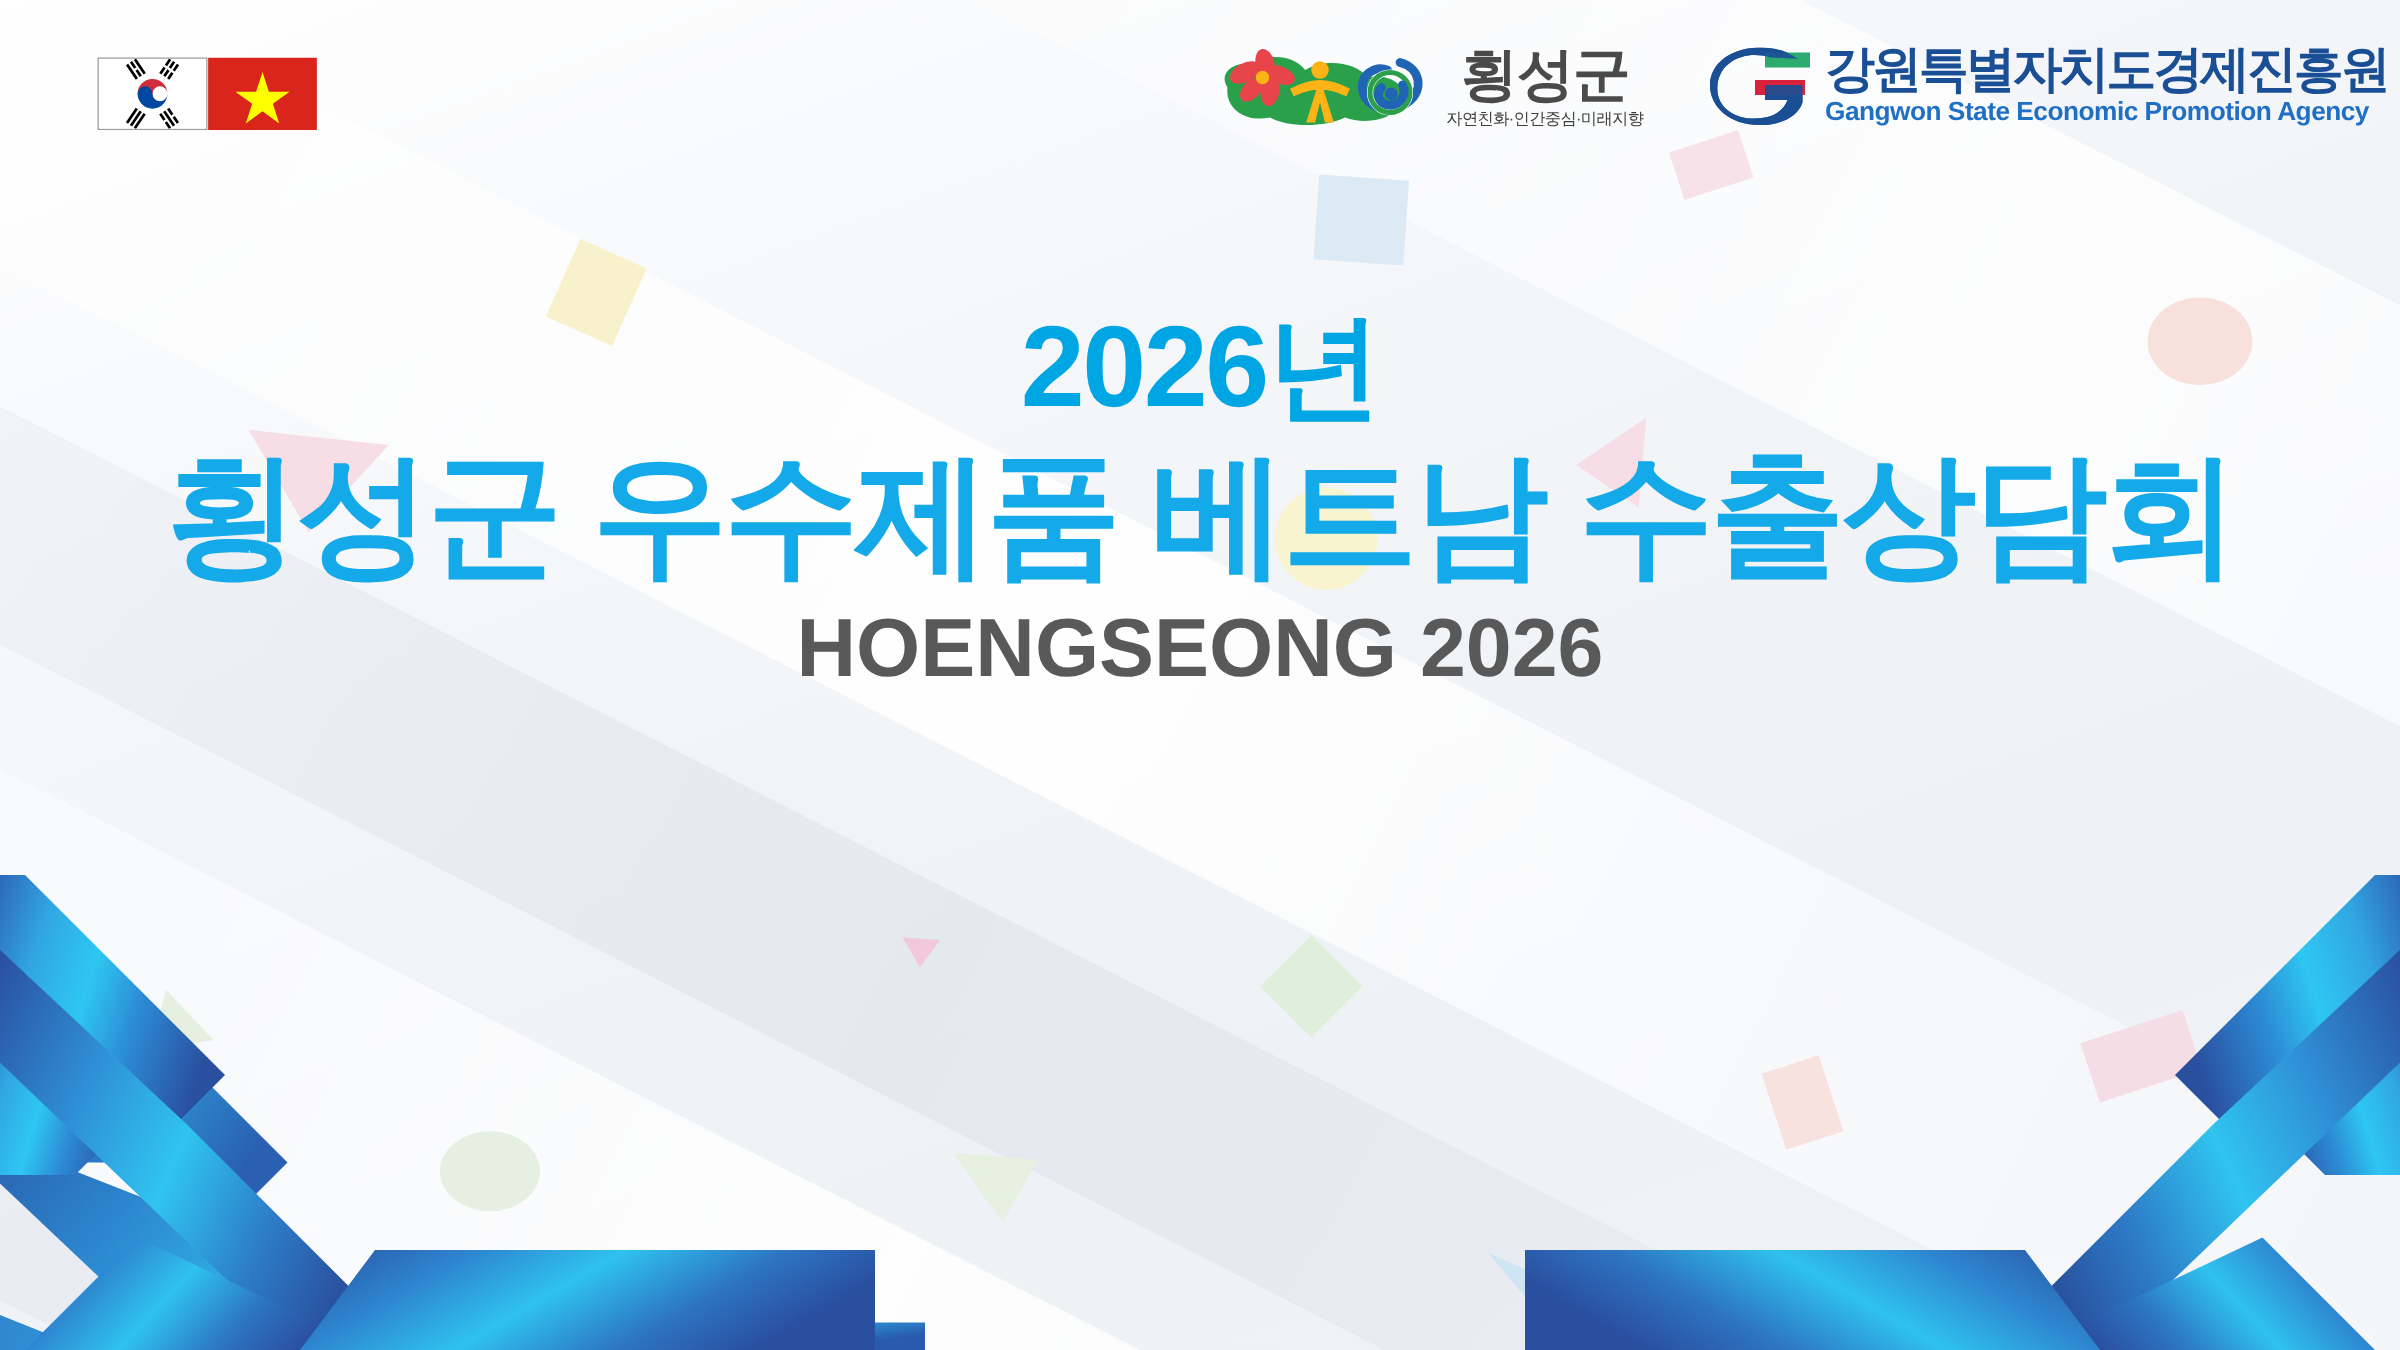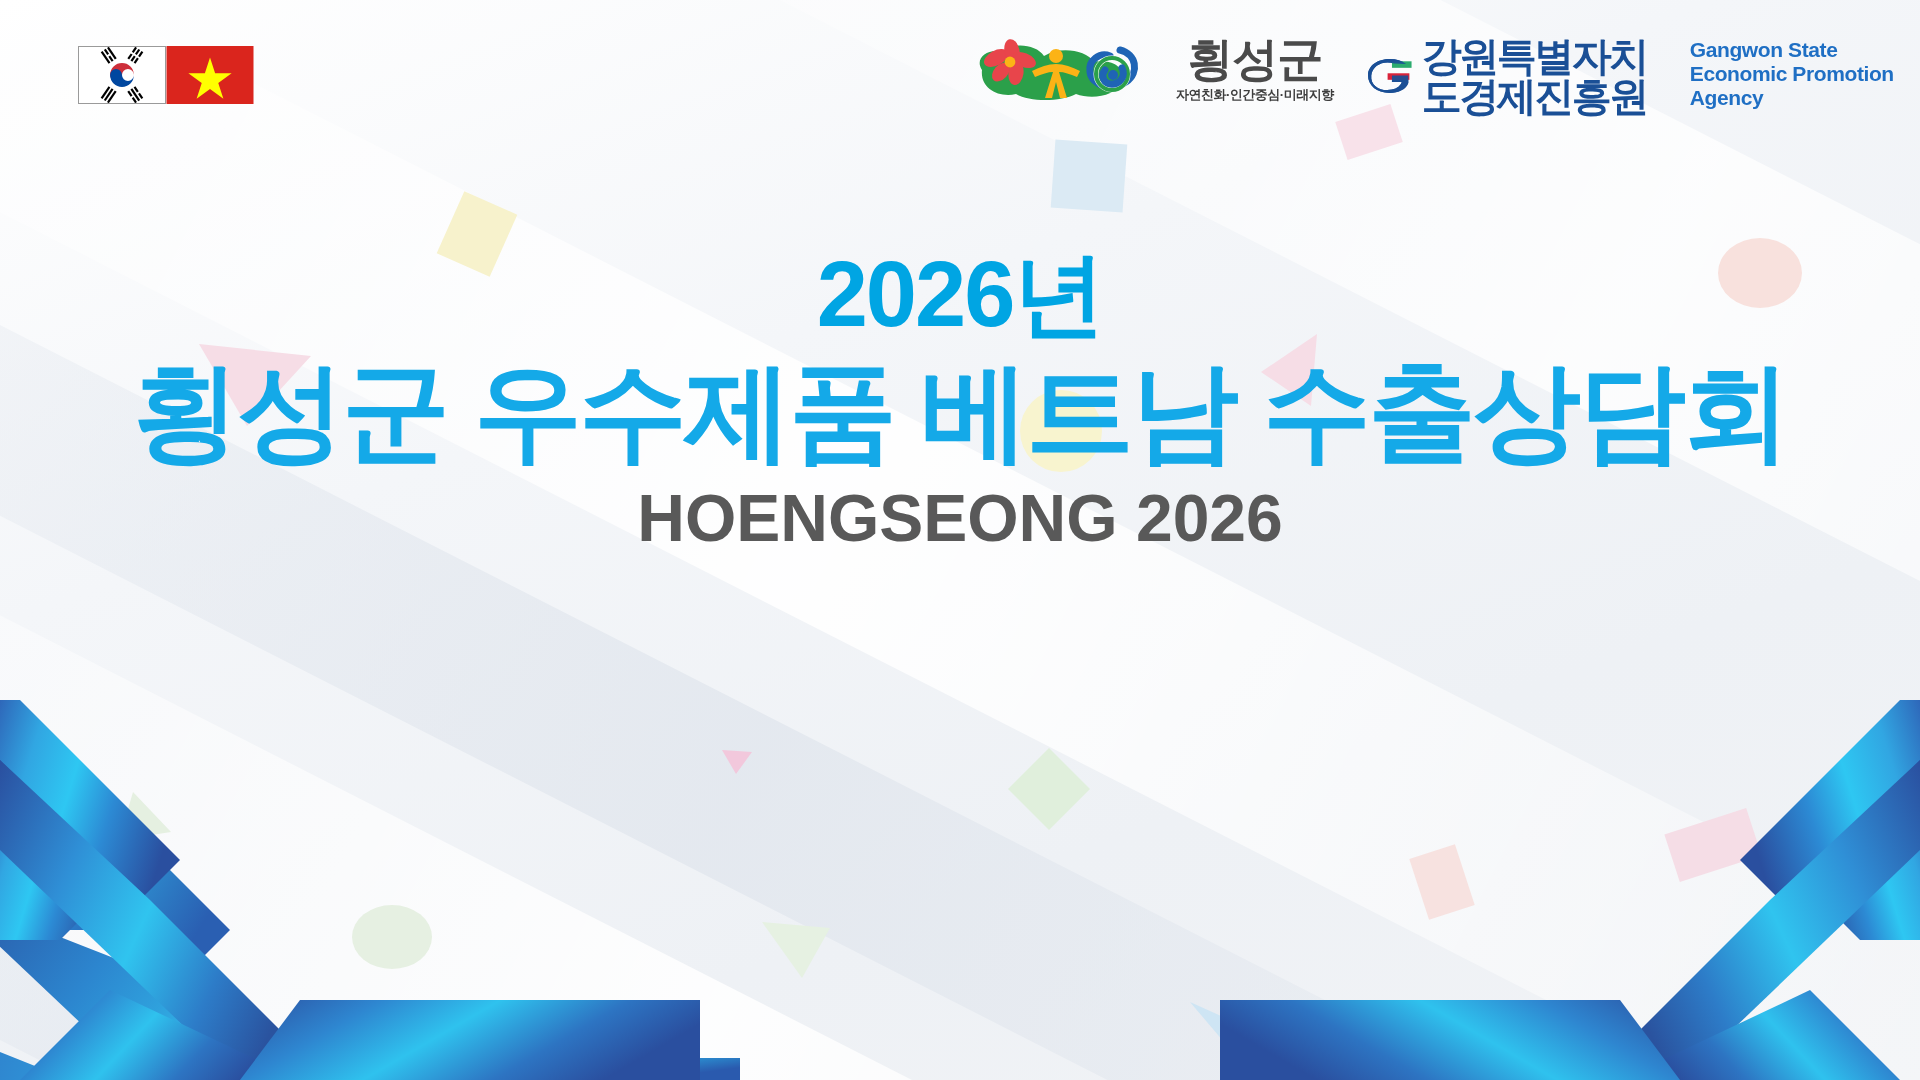--- a/index.html
+++ b/index.html
@@ -55,33 +55,33 @@
   
   .chev { position:absolute; pointer-events:none; }
 
   
   #header { position:absolute; left:0; top:0; width:1920px; height:150px; }
 
   .flags { position:absolute; left:78px; top:46px; display:flex; gap:0; }
   .flag { width:88px; height:58px; display:block; }
   .flag.kr { border:1px solid #9a9a9a; background:#fff; }
 
-  .logo-hs { position:absolute; left:960px; top:36px; display:flex; align-items:flex-start; gap:24px; }
+  .logo-hs { position:absolute; left:960px; top:36px; display:flex; align-items:flex-start; gap:5px; }
   .logo-hs .mark { width:192px; height:68px; }
   .logo-hs .words { display:flex; flex-direction:column; align-items:center; }
   .logo-hs .ko {
     font-size:46px; font-weight:700; color:#4a4a4a; letter-spacing:-1px; line-height:1.0;
   }
   .logo-hs .tag {
-    font-size:13px; font-weight:700; color:#3d3d3d; letter-spacing:-.5px; margin-top:4px;
+    font-size:13px; font-weight:400; color:#3d3d3d; letter-spacing:-.5px; margin-top:4px;
   }
 
   .logo-gw { position:absolute; left:1368px; top:36px; display:flex; align-items:center; gap:8px; }
   .logo-gw .mark { width:84px; height:62px; }
-  .logo-gw .words { display:flex; flex-direction:row;gap:30px; }
+  .logo-gw .words { display:flex; flex-direction:column; }
   .logo-gw .ko { font-size:40px; font-weight:800; color:#1a4f96; letter-spacing:-2.5px; line-height:1.0; }
   .logo-gw .en { font-size:21px; font-weight:800; color:#1f6fc4; letter-spacing:-.4px; margin-top:2px; }
 
   
   #titles {
     position:absolute; left:0; top:0; width:1920px; height:1080px;
     display:flex; flex-direction:column; align-items:center; justify-content:flex-start;
     padding-top:248px;
   }
   .t-year {

